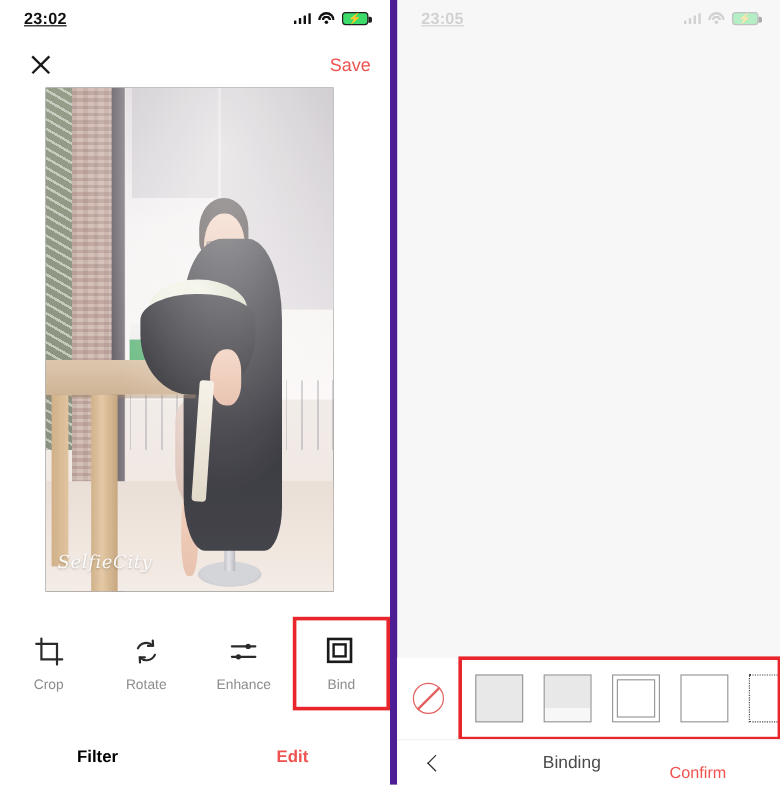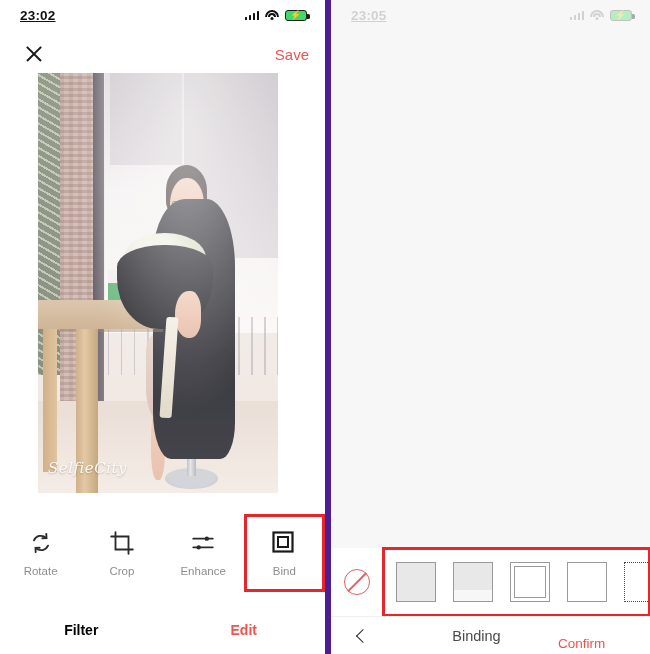--- a/index.html
+++ b/index.html
@@ -331,37 +331,37 @@
           <div class="sc-warm"></div>
       </div>
       <div class="watermark">SelfieCity</div>
     </div>
 
     <div class="toolrow">
 
       <div class="tool">
         <div class="ic">
           <svg width="26" height="26" viewBox="0 0 24 24" fill="none" stroke="#2a2a2a" stroke-width="1.7" stroke-linecap="round">
+            <path d="M6 2v16h16"></path>
+            <path d="M18 22V6H2"></path>
+          </svg>
+        </div>
+        <div class="lbl">Crop</div>
+      </div>
+
+      <div class="tool">
+        <div class="ic">
+          <svg width="26" height="26" viewBox="0 0 24 24" fill="none" stroke="#2a2a2a" stroke-width="1.7" stroke-linecap="round">
             <path d="M5.5 9.5a7 7 0 0 1 11.2-2.2"></path>
             <path d="M18.5 14.5a7 7 0 0 1-11.2 2.2"></path>
             <path d="M16.9 3.6l0.2 3.9 -3.9 0.1"></path>
             <path d="M7.1 20.4l-0.2-3.9 3.9-0.1"></path>
           </svg>
         </div>
         <div class="lbl">Rotate</div>
-      </div>
-
-      <div class="tool">
-        <div class="ic">
-          <svg width="26" height="26" viewBox="0 0 24 24" fill="none" stroke="#2a2a2a" stroke-width="1.7" stroke-linecap="round">
-            <path d="M6 2v16h16"></path>
-            <path d="M18 22V6H2"></path>
-          </svg>
-        </div>
-        <div class="lbl">Crop</div>
       </div>
 
       <div class="tool">
         <div class="ic">
           <svg width="26" height="26" viewBox="0 0 24 24" fill="none" stroke="#2a2a2a" stroke-width="1.7" stroke-linecap="round">
             <path d="M3 8h18"></path>
               <path d="M3 16h18"></path>
             <circle cx="15.5" cy="8" r="2" fill="#2a2a2a" stroke="none"></circle>
             <circle cx="8" cy="16" r="2" fill="#2a2a2a" stroke="none"></circle>
           </svg>

